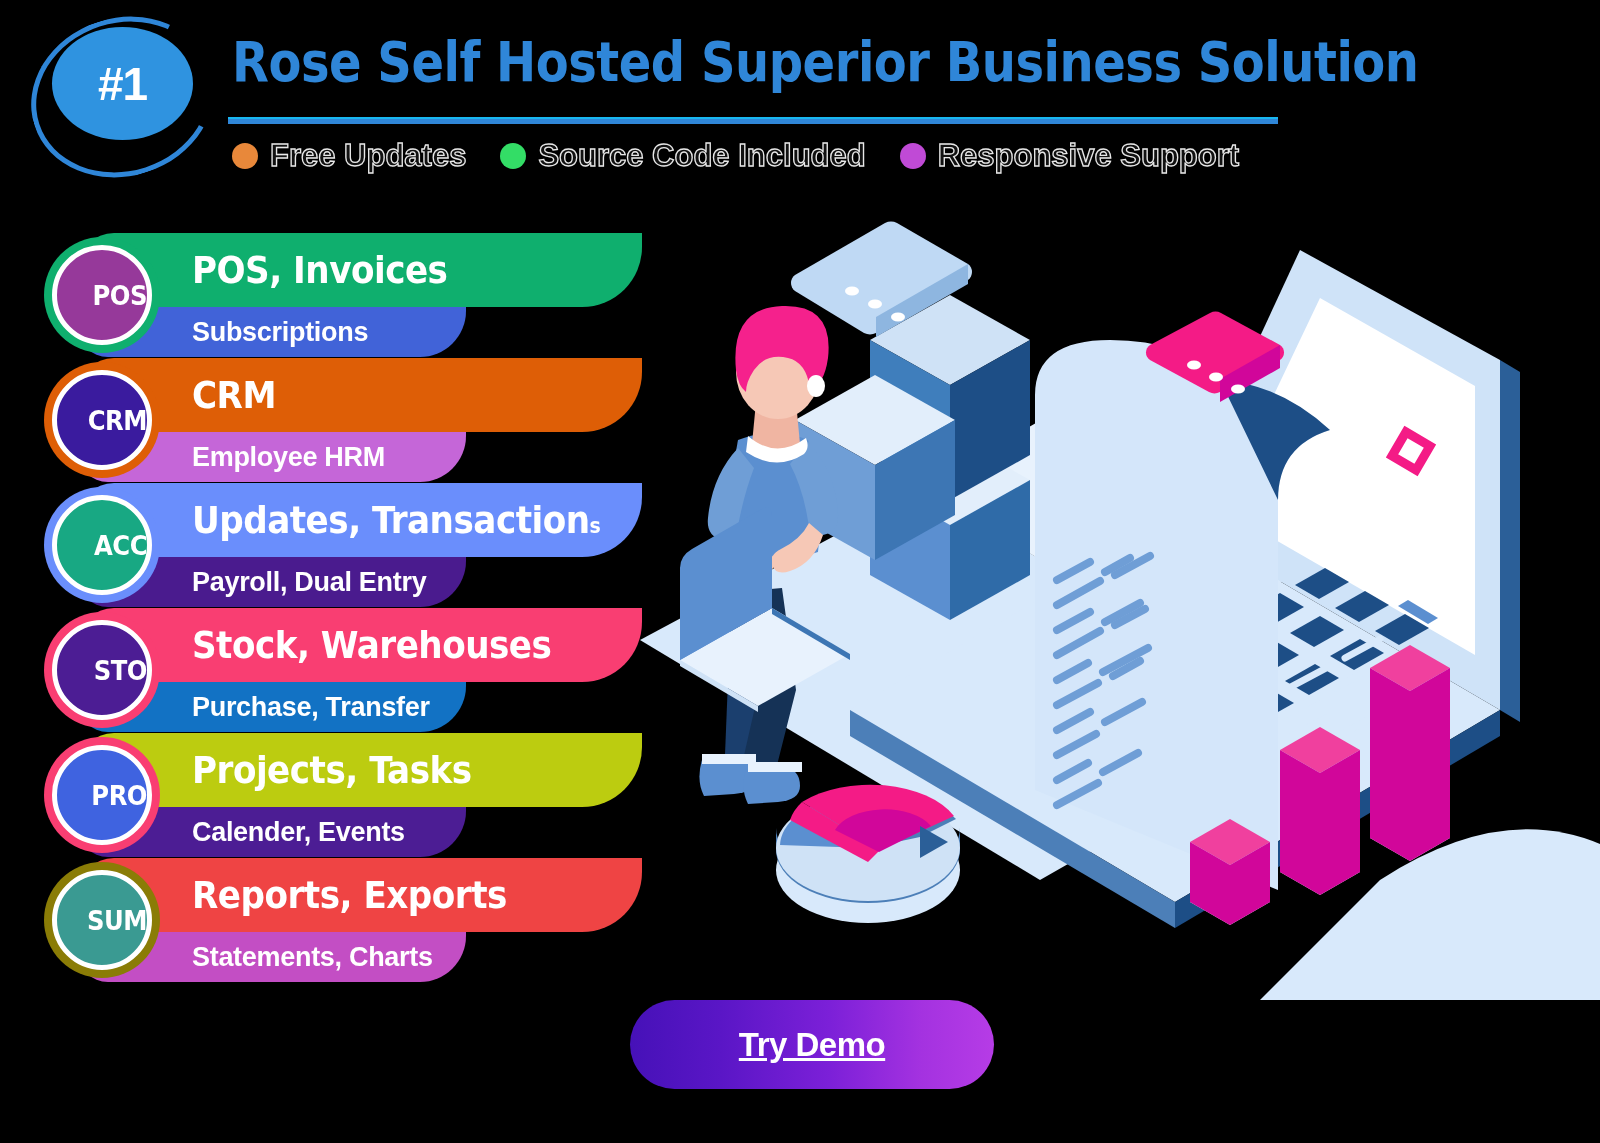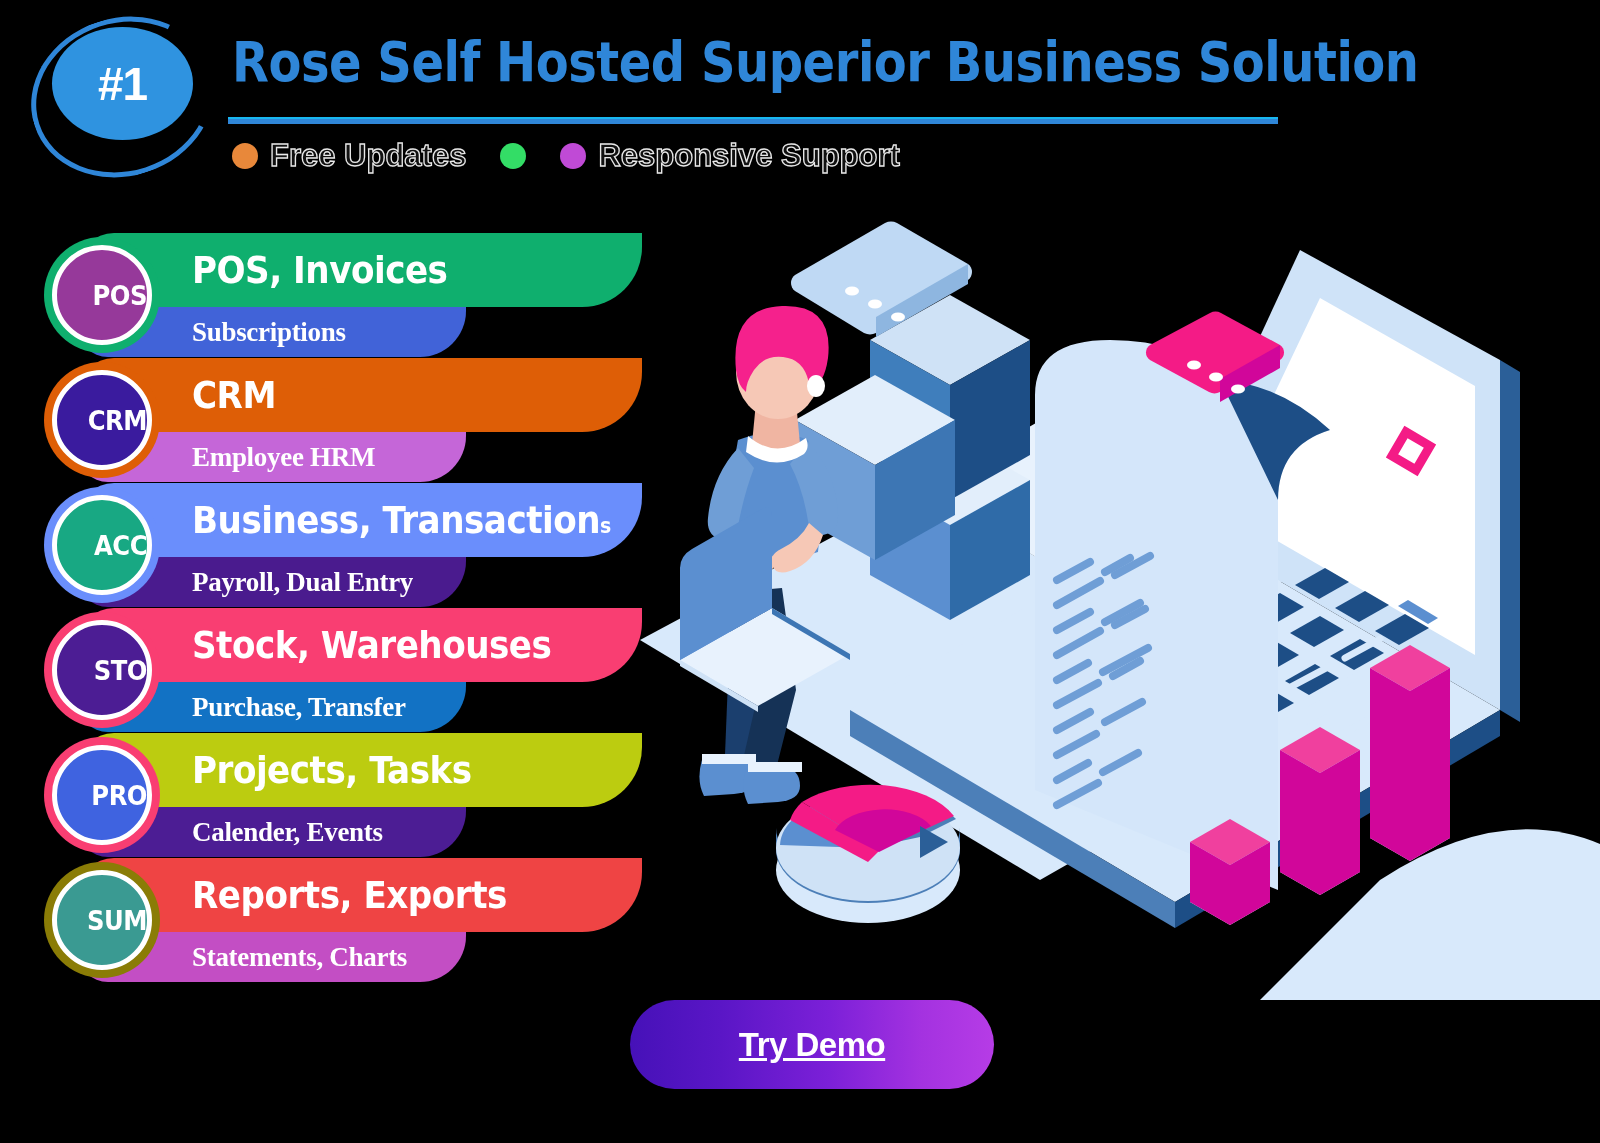--- a/index.html
+++ b/index.html
@@ -70,21 +70,21 @@
 
   .bar-sub{
     position:absolute;left:26px;top:74px;width:388px;height:50px;
     border-bottom-left-radius:30px;
     border-bottom-right-radius:46px;
     display:flex;align-items:center;
   }
   .bar-sub .subtitle{
     margin-left:114px;color:#fff;font-weight:bold;font-size:27px;
     letter-spacing:-.3px;white-space:nowrap;line-height:1;
-    font-family:Liberation Serif, serif;
+    font-family:Liberation Sans, sans-serif;
   }
 
   .badge{
     position:absolute;left:0;top:12px;width:100px;height:100px;
     border-radius:50%;
     display:flex;align-items:center;justify-content:flex-end;
     box-sizing:border-box;border:5px solid #fff;
     z-index:3;
   }
   .badge span{
@@ -125,20 +125,21 @@
   <div id="main-title">Rose Self Hosted Superior Business Solution</div>
   <div id="title-rule"></div>
 
   <div id="feature-pills">
     <div class="pill">
       <span class="pill-dot" style="background:#e8883a"></span>
       <span class="pill-label">Free Updates</span>
     </div>
     <div class="pill">
       <span class="pill-dot" style="background:#33dd66"></span>
+      <span class="pill-label">Source Code Included</span>
     </div>
     <div class="pill">
       <span class="pill-dot" style="background:#c04ad6"></span>
       <span class="pill-label">Responsive Support</span>
     </div>
   </div>
 </div>
 
 <div id="feature-list">
 
@@ -163,21 +164,21 @@
       <span class="subtitle">Employee HRM</span>
     </div>
     <div class="badge-ring" style="background:#de5e06"></div>
     <div class="badge" style="background:#3a1b9e">
       <span>CRM</span>
     </div>
   </div>
 
   <div class="feature-row">
     <div class="bar-main" style="background:#6a8efc">
-      <span class="title"><span>Business, Transaction</span><span class="overflow">s</span></span>
+      <span class="title"><span>Updates, Transaction</span><span class="overflow">s</span></span>
     </div>
     <div class="bar-sub" style="background:#4a1b8e">
       <span class="subtitle">Payroll, Dual Entry</span>
     </div>
     <div class="badge-ring" style="background:#6a8efc"></div>
     <div class="badge" style="background:#18a883">
       <span>ACC</span>
     </div>
   </div>
 

